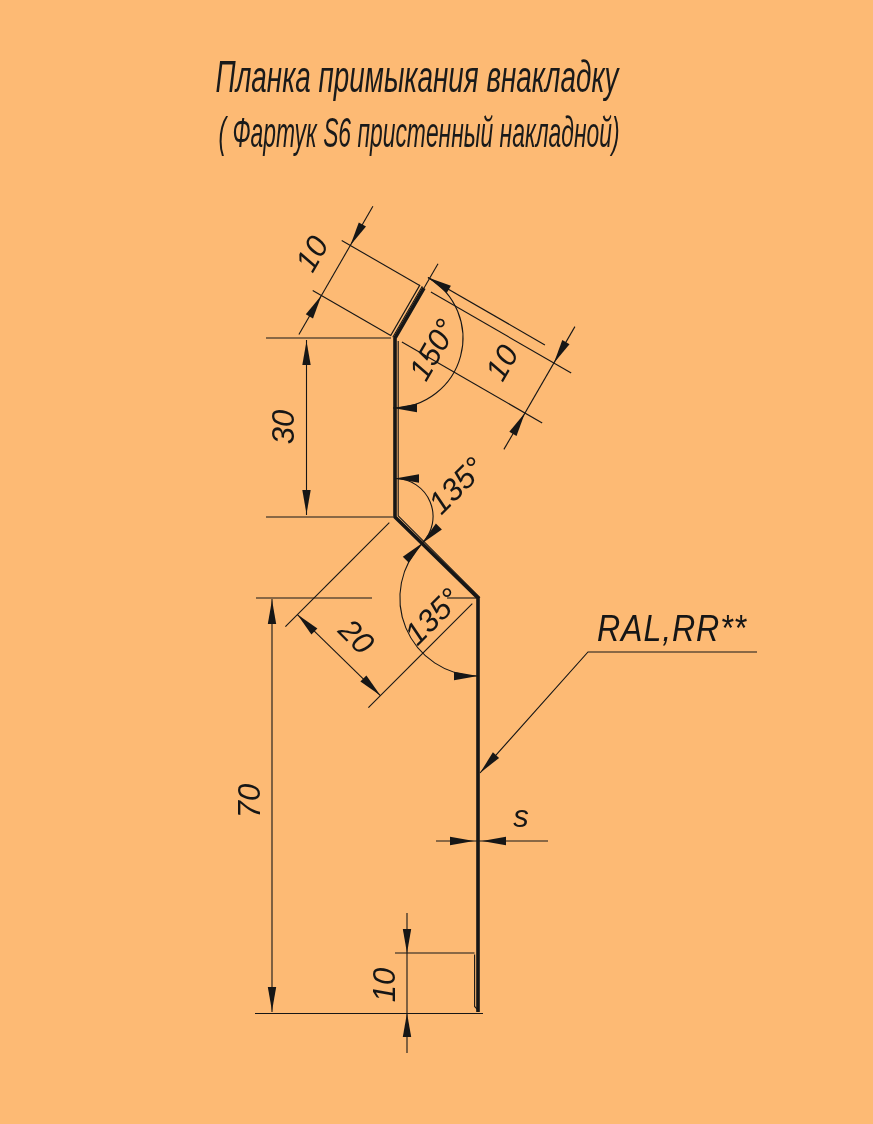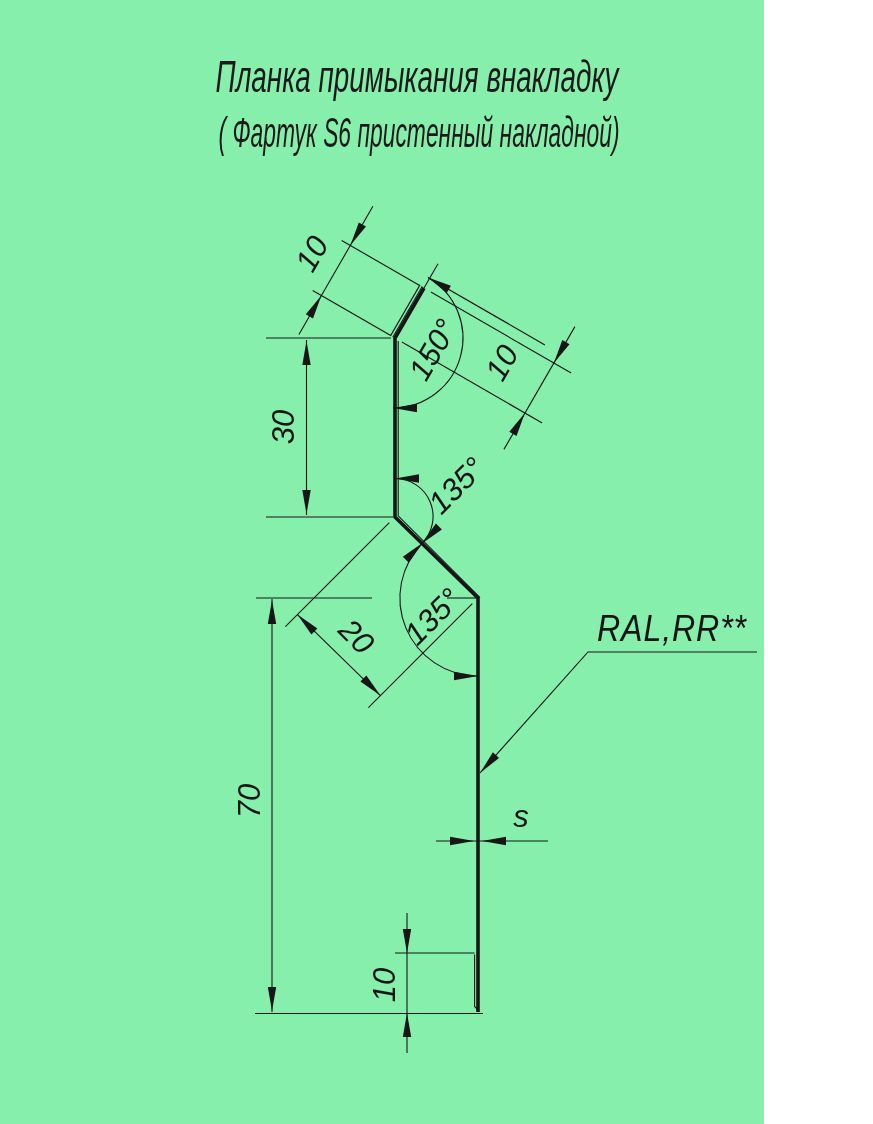--- a/index.html
+++ b/index.html
@@ -1,16 +1,16 @@
 <!DOCTYPE html>
 <html><head>
 <meta charset="utf-8">
 <style>
   html,body{margin:0;padding:0;background:#fff;}
-  .stage{position:relative;width:764px;height:1124px;background:#86efac;overflow:hidden;
+  .stage{position:relative;width:873px;height:1124px;background:#fdba74;overflow:hidden;
          font-family:"Liberation Sans",sans-serif;}
   svg{position:absolute;left:0;top:0;}
   .thin{stroke:#161616;stroke-width:1.1;fill:none;}
   .thick{stroke:#161616;stroke-width:3.6;fill:none;stroke-linejoin:miter;}
   .arrow{fill:#161616;stroke:none;}
   .dimtxt{font-family:"Liberation Sans",sans-serif;font-style:italic;font-size:31px;fill:#161616;}
   .angtxt{font-family:"Liberation Sans",sans-serif;font-style:italic;font-size:31px;fill:#161616;}
   .calltxt{font-family:"Liberation Sans",sans-serif;font-style:italic;font-size:37px;fill:#161616;letter-spacing:1px;}
   .titletxt{font-family:"Liberation Sans",sans-serif;font-style:italic;fill:#1a1a1a;}
 </style>

